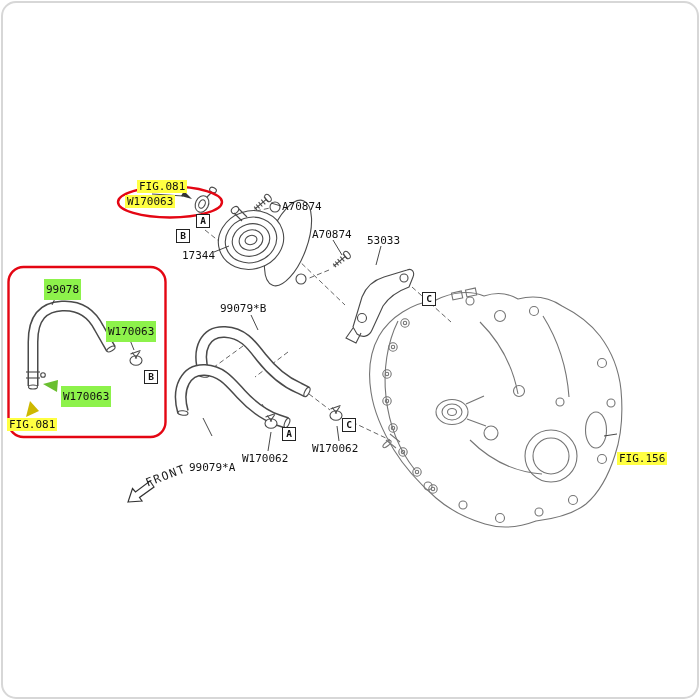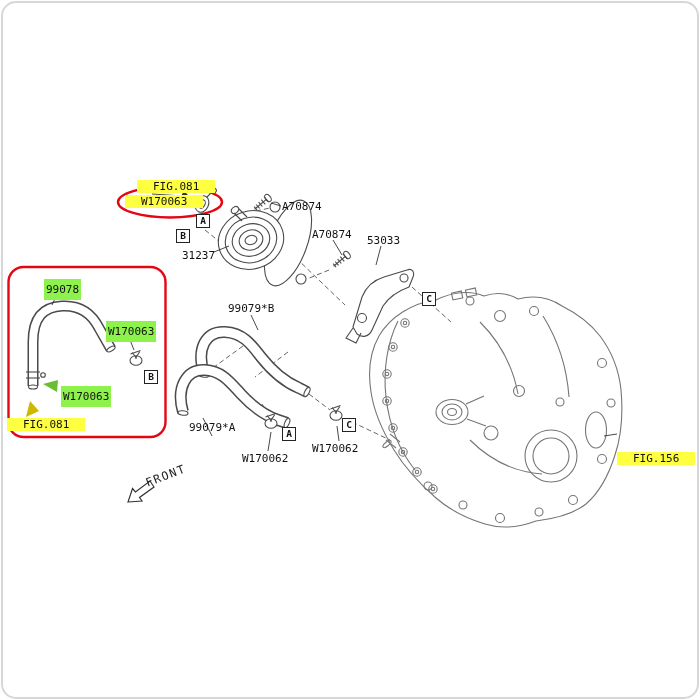--- a/index.html
+++ b/index.html
@@ -5,21 +5,21 @@
 <style>
   * { margin:0; padding:0; box-sizing:border-box; }
   html,body { width:700px; height:700px; background:#ffffff; }
   body { font-family:"DejaVu Sans Mono","Liberation Mono",monospace; }
   #canvas { position:relative; width:700px; height:700px; background:#fff; overflow:hidden; }
   #canvas > svg { position:absolute; left:0; top:0; }
   .lbl {
     position:absolute; font-size:11px; line-height:13px; color:#111;
     white-space:nowrap; letter-spacing:0;
   }
-  .hl-yellow { background:var(--highlight-yellow,#ffff42); padding:0 16px; }
+  .hl-yellow { background:var(--highlight-yellow,#ffff42); padding:0 2px; }
   .hl-green  { background:var(--highlight-green,#8df24b);  padding:4px 2px; }
   .callout {
     position:absolute; width:14px; height:14px; background:#fff;
     border:1.4px solid #222; color:#111; font-size:9.5px; font-weight:bold;
     text-align:center; line-height:11px;
   }
   .front {
     position:absolute; font-size:11.5px; color:#222; letter-spacing:1.5px;
     transform:rotate(-21deg); transform-origin:left center; white-space:nowrap;
   }
@@ -209,30 +209,30 @@
     <polygon points="43,384 58,380 57,392" fill="#6abf30"></polygon>
 
     <polygon points="128,502 142,501 139.5,497.5 154,487 150,481 135.5,492 132.5,488.5" fill="#ffffff" stroke="#333" stroke-width="1.2"></polygon>
   </svg>
 
   <div class="lbl hl-yellow" style="left:137px;top:180px">FIG.081</div>
   <div class="lbl hl-yellow" style="left:125px;top:195px">W170063</div>
   <div class="lbl" style="left:282px;top:200px">A70874</div>
   <div class="callout" style="left:196px;top:214px">A</div>
   <div class="callout" style="left:176px;top:229px">B</div>
-  <div class="lbl" style="left:182px;top:249px">31237</div>
+  <div class="lbl" style="left:182px;top:249px">17344</div>
   <div class="lbl" style="left:312px;top:228px">A70874</div>
   <div class="lbl" style="left:367px;top:234px">53033</div>
   <div class="callout" style="left:422px;top:292px">C</div>
-  <div class="lbl" style="left:228px;top:302px">99079*B</div>
+  <div class="lbl" style="left:220px;top:302px">99079*B</div>
   <div class="lbl hl-green" style="left:44px;top:279px">99078</div>
   <div class="lbl hl-green" style="left:106px;top:321px">W170063</div>
   <div class="callout" style="left:144px;top:370px">B</div>
   <div class="lbl hl-green" style="left:61px;top:386px">W170063</div>
   <div class="lbl hl-yellow" style="left:7px;top:418px">FIG.081</div>
-  <div class="lbl" style="left:189px;top:421px">99079*A</div>
+  <div class="lbl" style="left:189px;top:461px">99079*A</div>
   <div class="lbl" style="left:242px;top:452px">W170062</div>
   <div class="callout" style="left:282px;top:427px">A</div>
   <div class="lbl" style="left:312px;top:442px">W170062</div>
   <div class="callout" style="left:342px;top:418px">C</div>
   <div class="lbl hl-yellow" style="left:617px;top:452px">FIG.156</div>
   <div class="front" style="left:146px;top:476px">FRONT</div>
 </div>
 
 </body></html>

